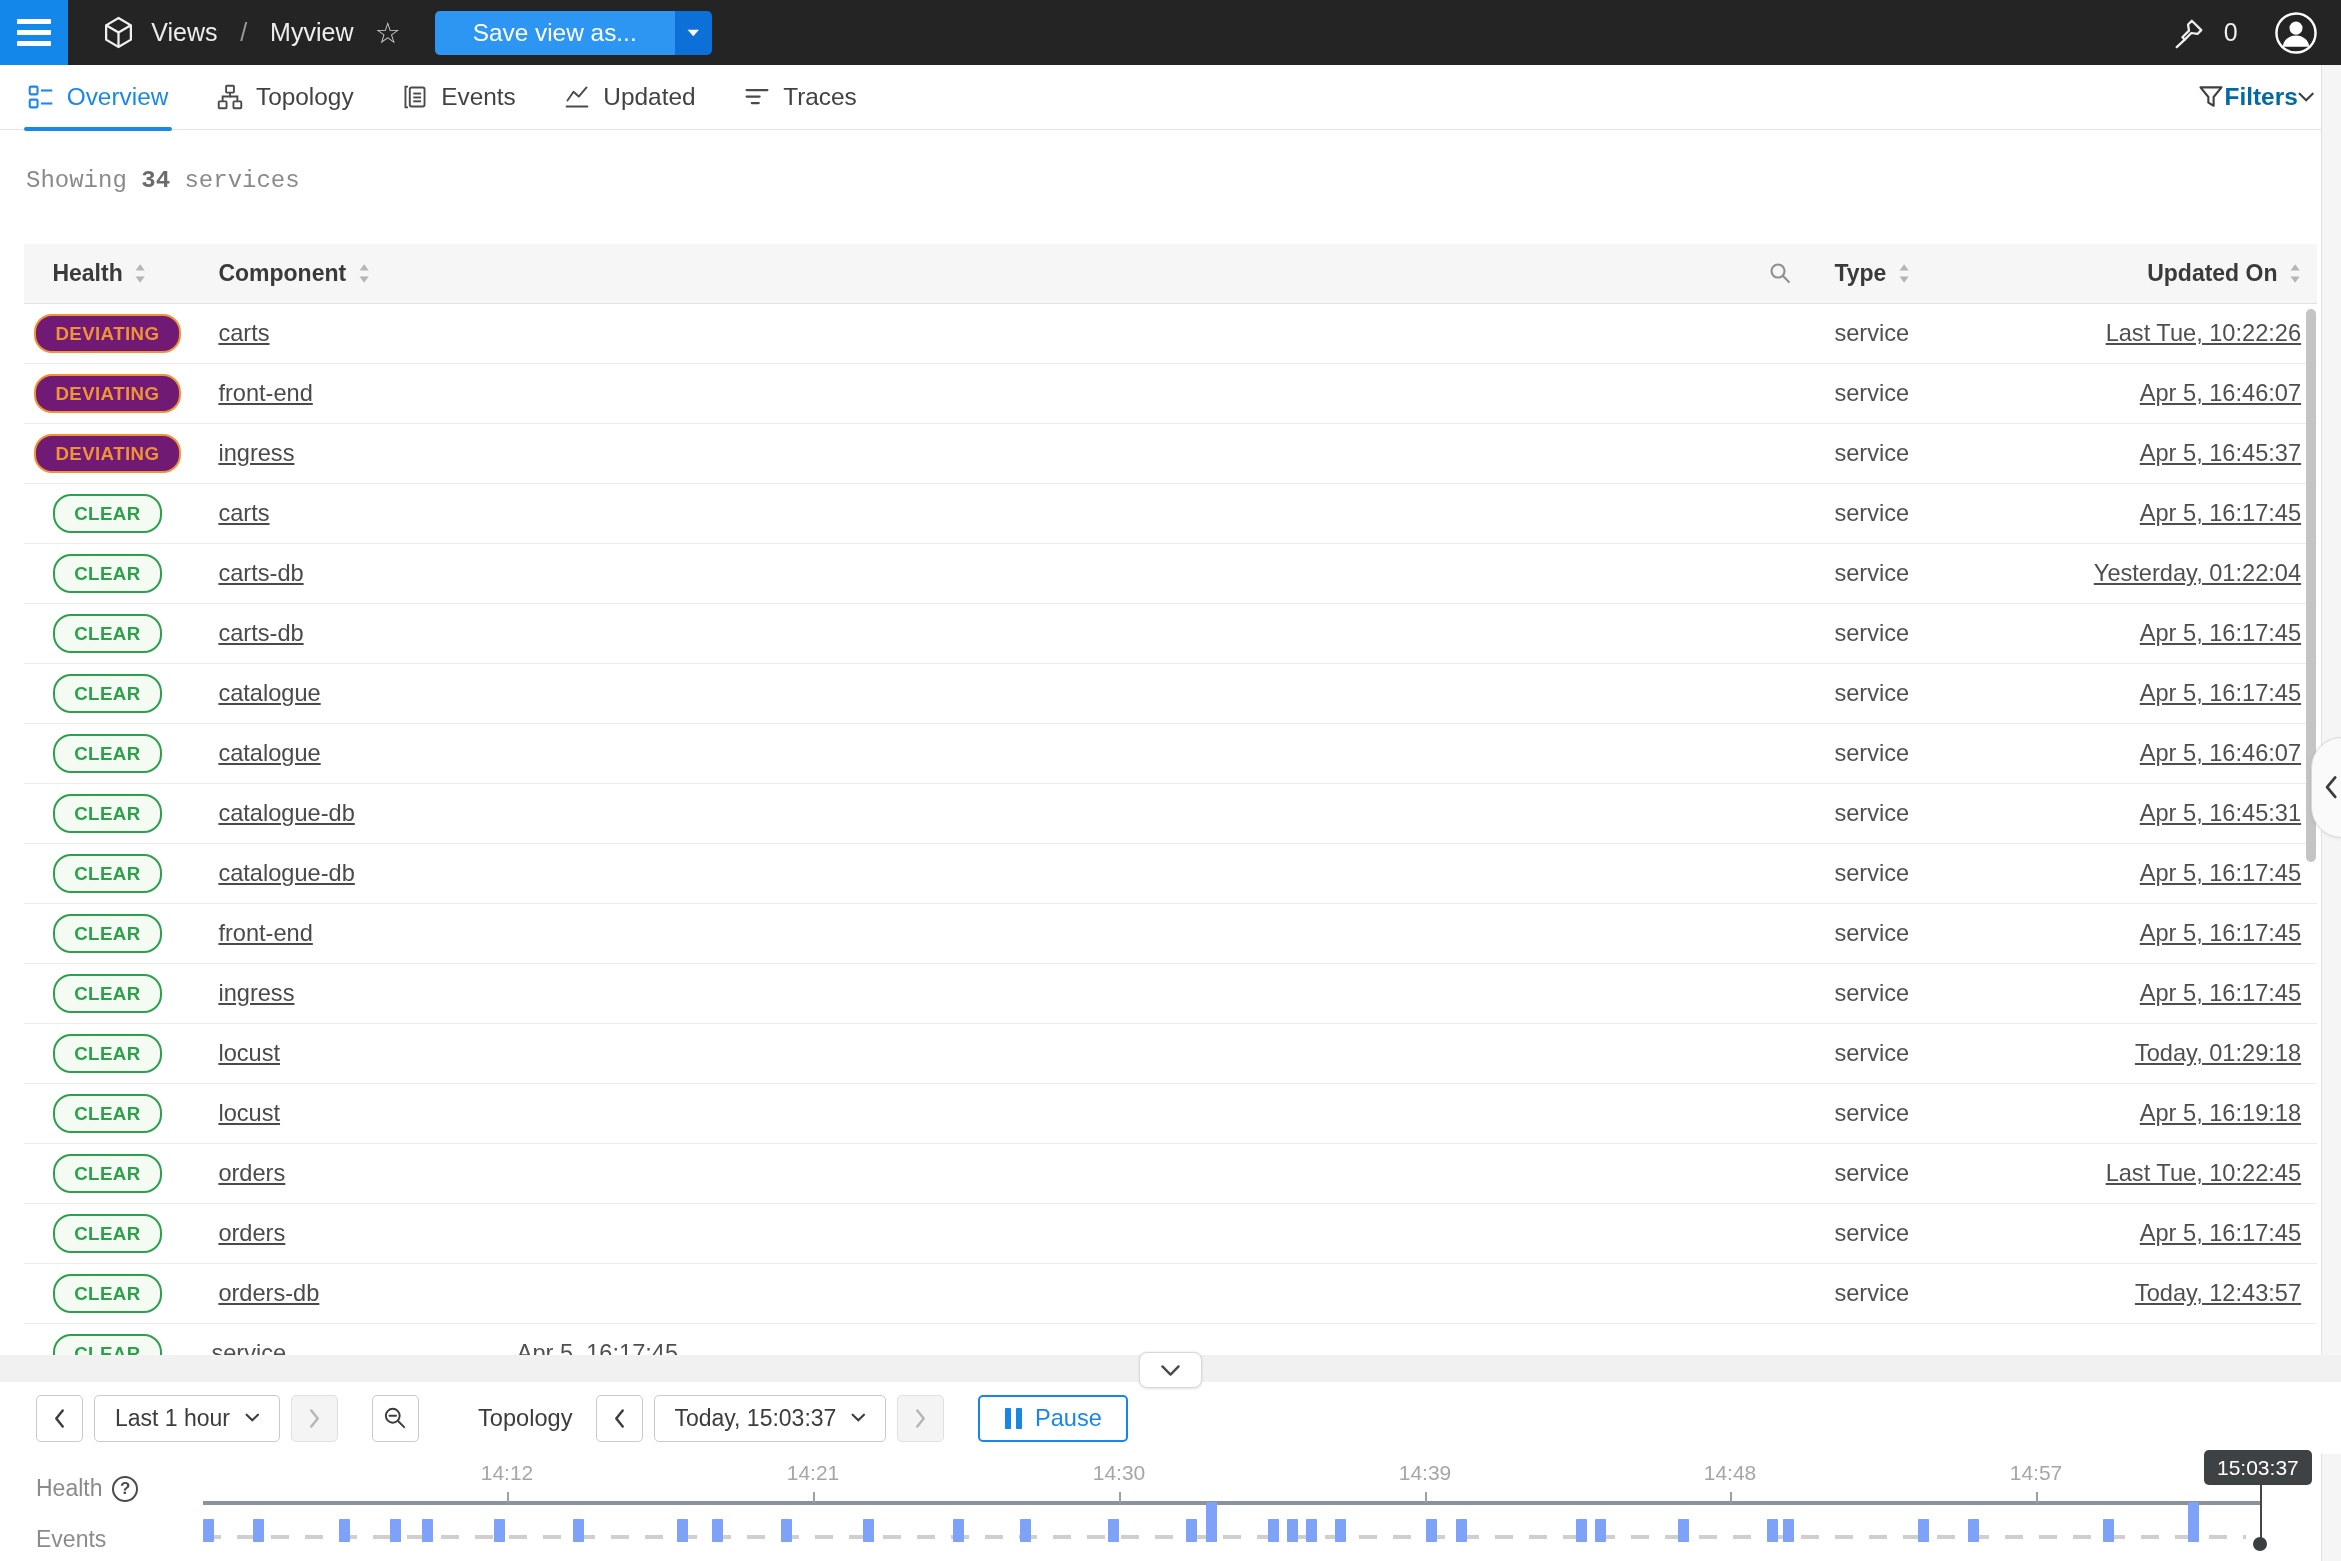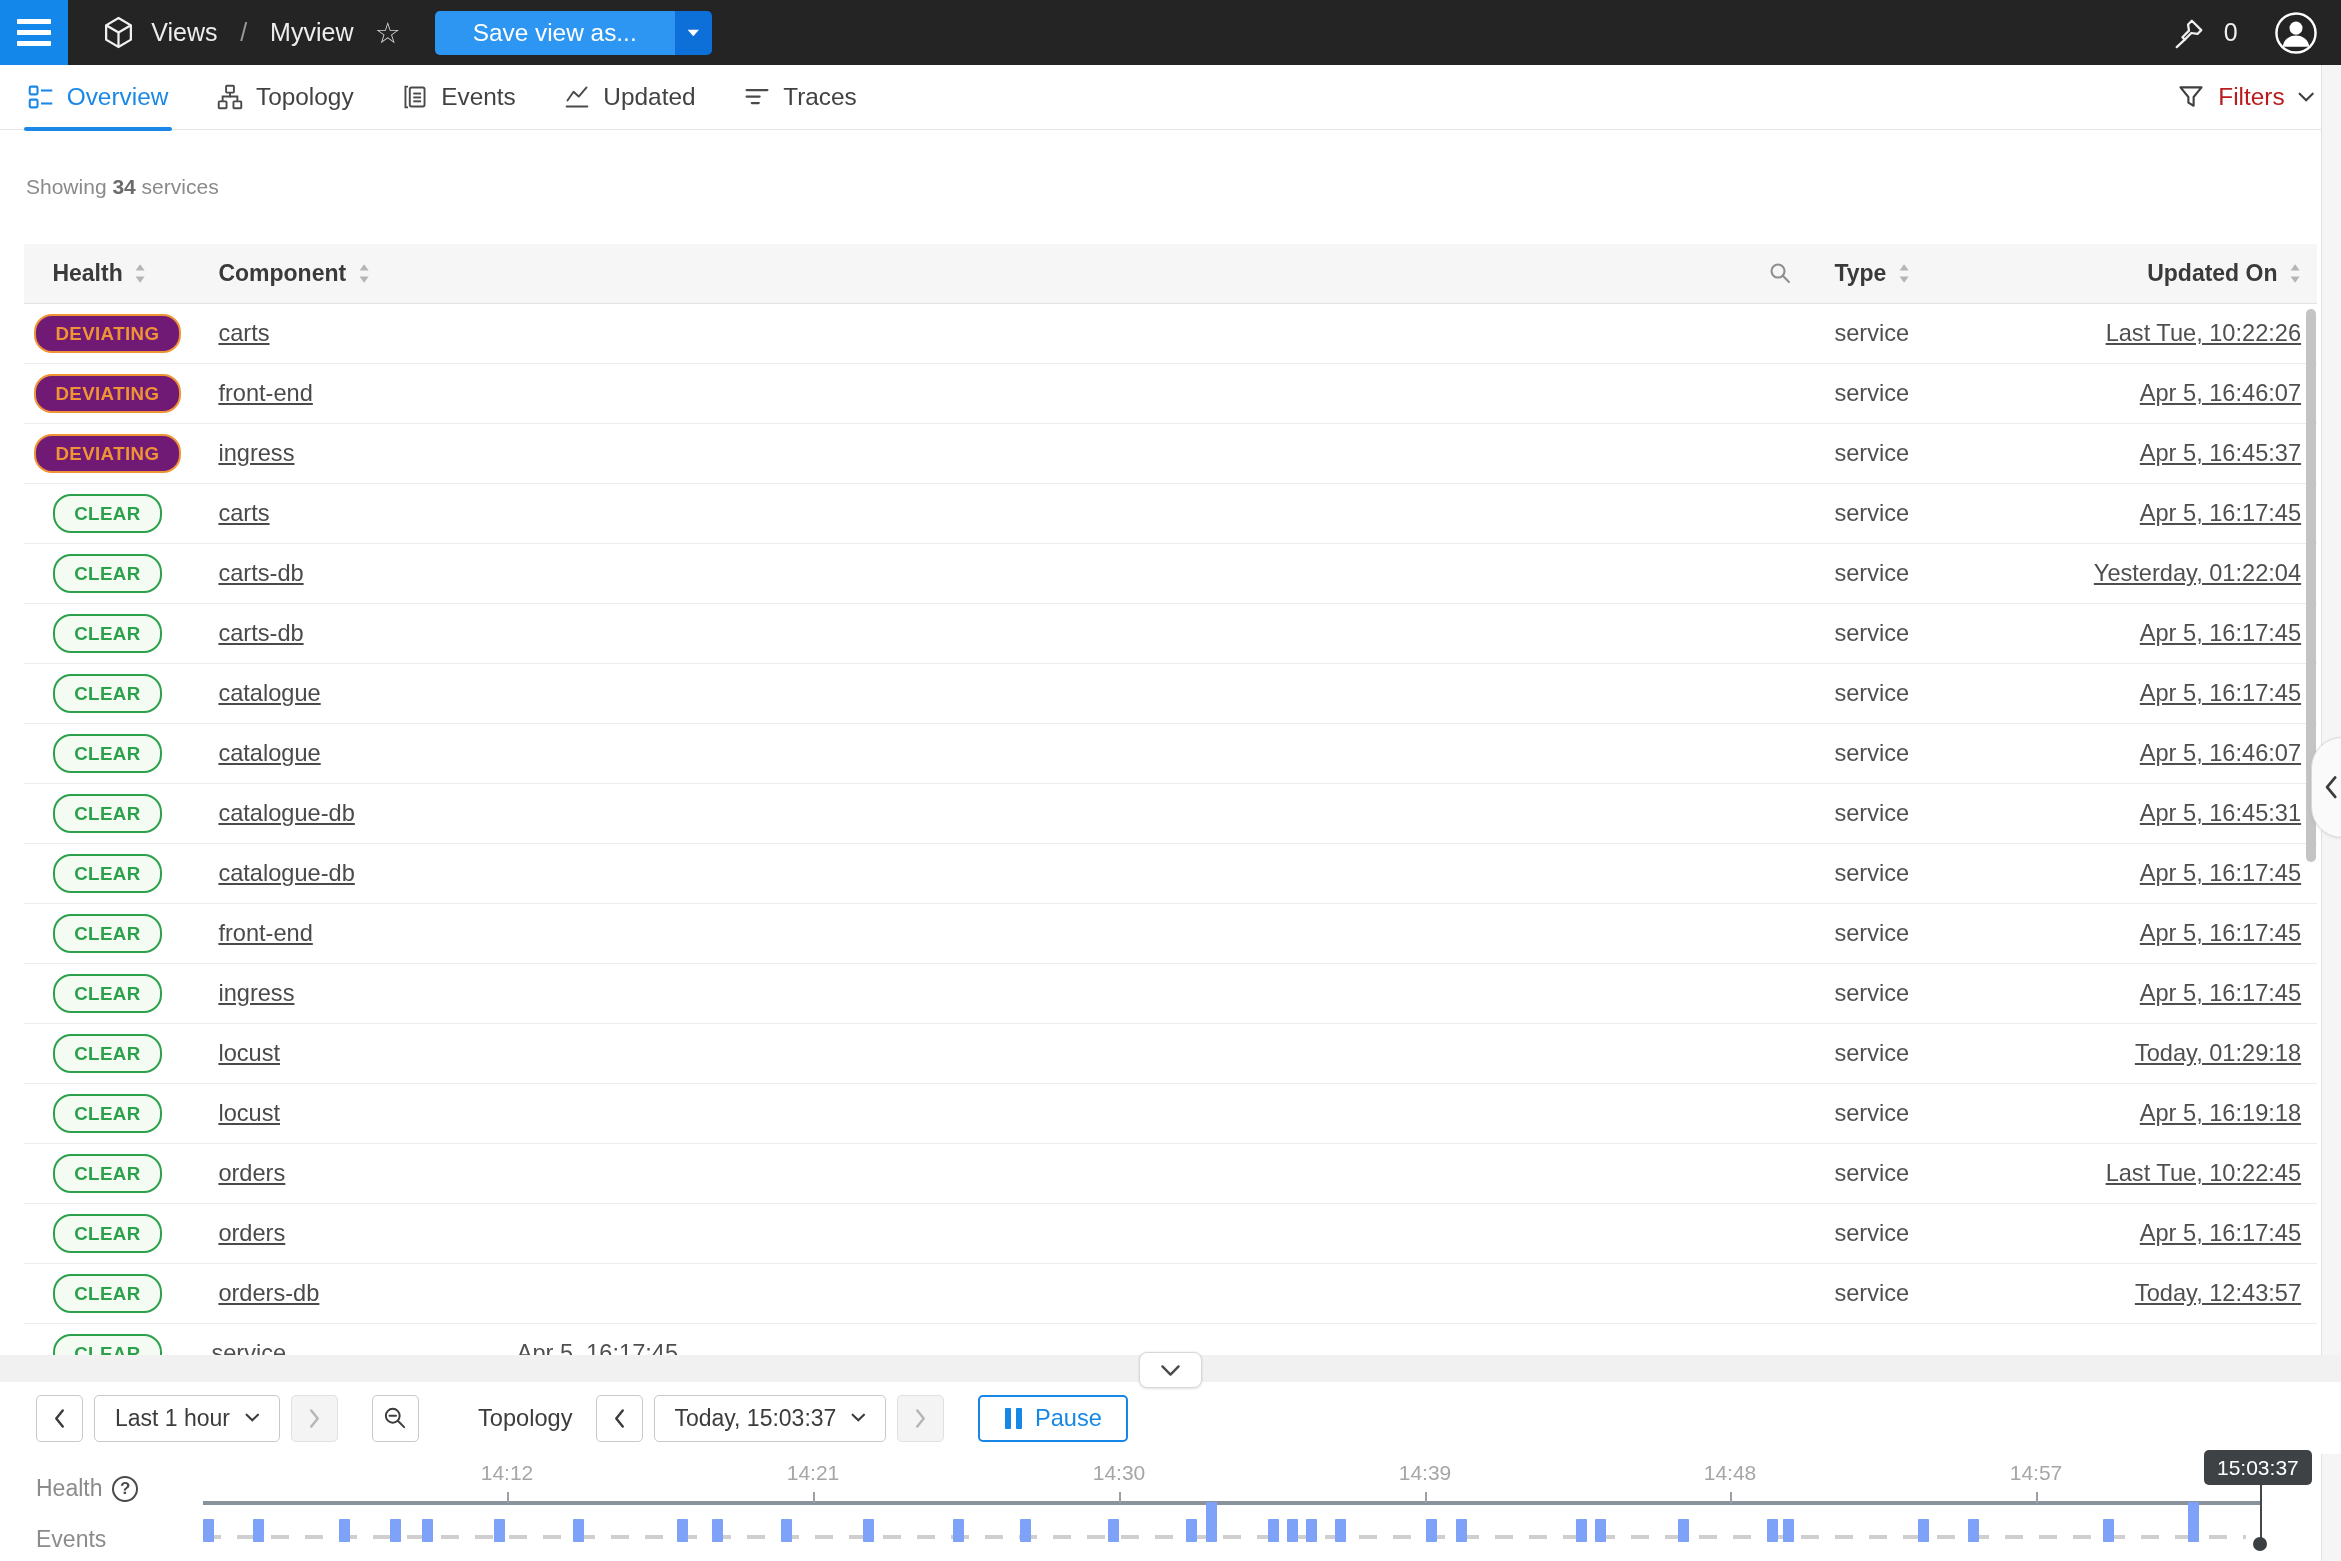--- a/index.html
+++ b/index.html
@@ -25,25 +25,25 @@
   .avatar { width:44px; height:44px; cursor:pointer; }
 
   
   .tabbar { position:absolute; left:0; top:65px; width:2342px; height:65px; background:#fff;
             border-bottom:1.6px solid #e4e4e4; display:flex; align-items:center; padding-left:24.4px; }
   .tab { position:relative; height:65px; display:flex; align-items:center; gap:13px;
          margin-right:42px; padding:0 3.3px; font-size:24.4px; color:#424242; cursor:pointer; }
   .tab.active { color:#1a88e8; }
   .tab.active::after { content:""; position:absolute; left:0; right:0; bottom:-1.6px; height:4.1px;
                        background:#1a88e8; border-radius:2.4px; }
-  .filters { margin-left:auto; margin-right:28px; display:flex; align-items:center; gap:13px;
-             font-size:24.4px; color:#b91c1c; cursor:pointer; }
+  .filters { margin-left:auto; margin-right:28px; display:flex; align-items:center; 
+             font-size:24.4px; color:#0369a1; cursor:pointer;font-weight:bold; }
 
   
-  .summary { position:absolute; left:26px; top:175px; font-size:21px; color:#8a8a8a; }
+  .summary { position:absolute; left:26px; top:167px; font-size:24px; color:#8a8a8a;font-family:Liberation Mono, monospace; }
   .summary b { color:#6b6b6b; }
 
   
   .table { position:absolute; left:24.4px; top:244px; width:2293px; }
   .thead { height:60px; display:flex; align-items:center; background:#f6f6f6;
            border-bottom:0.8px solid #e2e2e2; }
   .cell { display:flex; align-items:center; }
   .c-health  { flex:0 0 166px; }
   .c-comp    { flex:1 1 auto; padding-left:28px; position:relative; }
   .c-type    { flex:0 0 244px; padding-left:21px; position:relative; }

